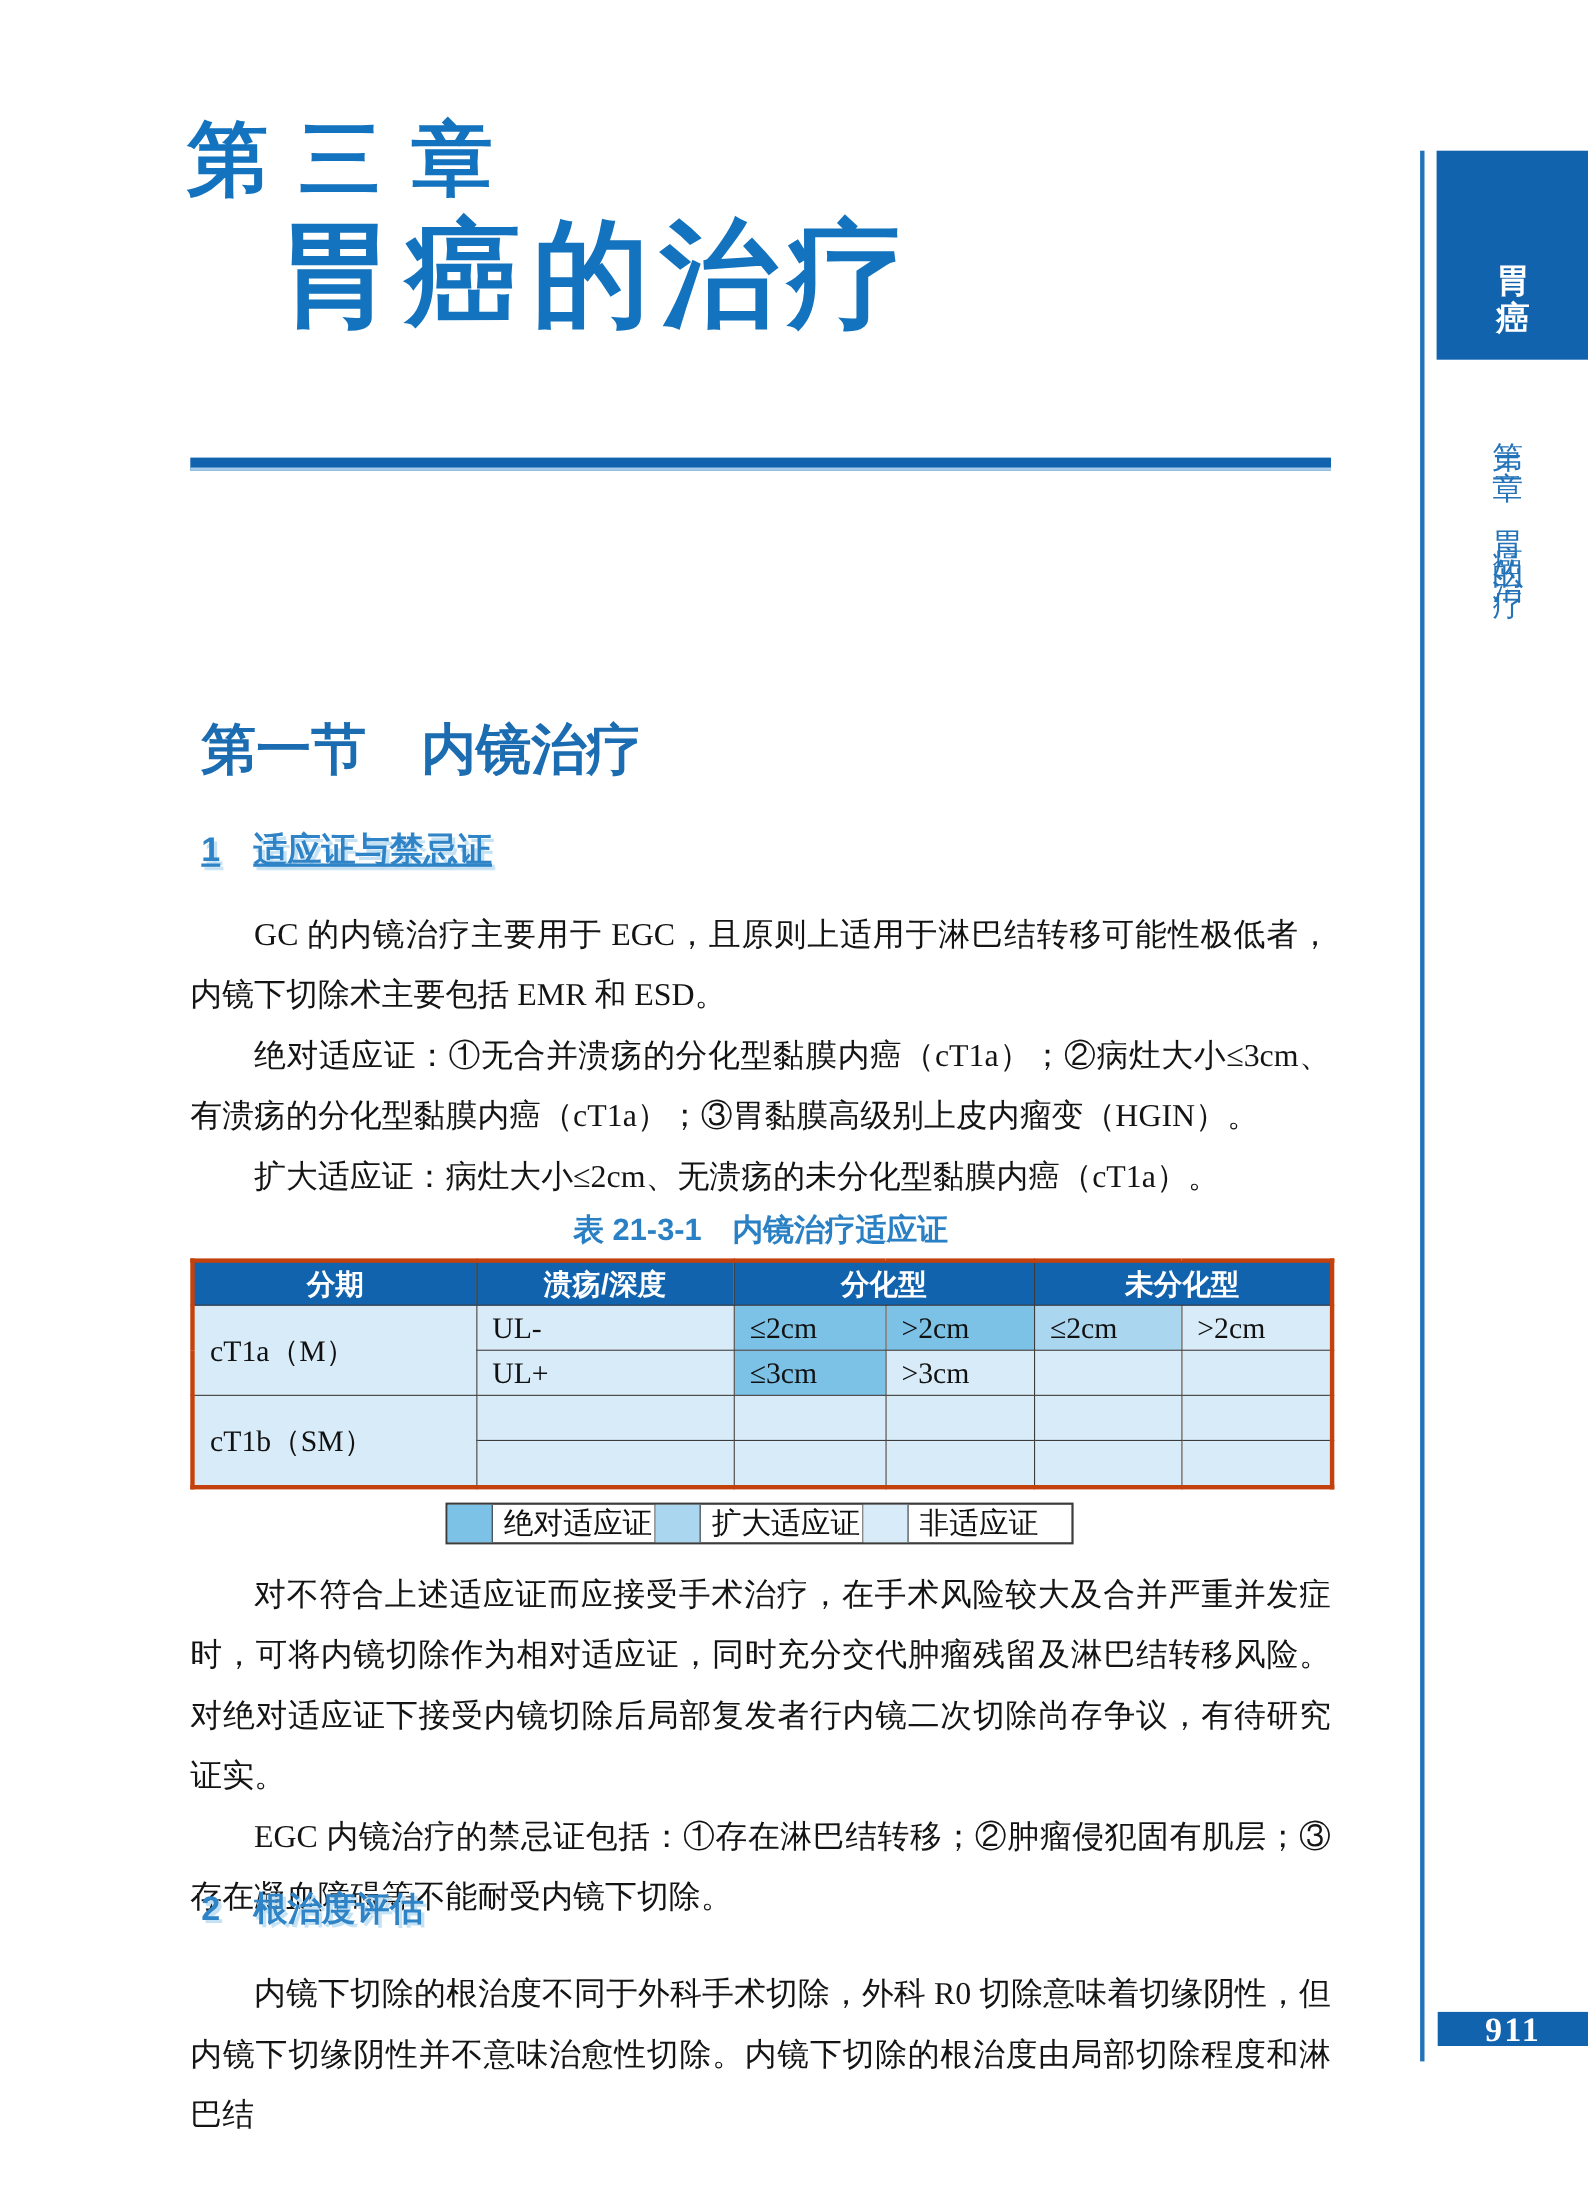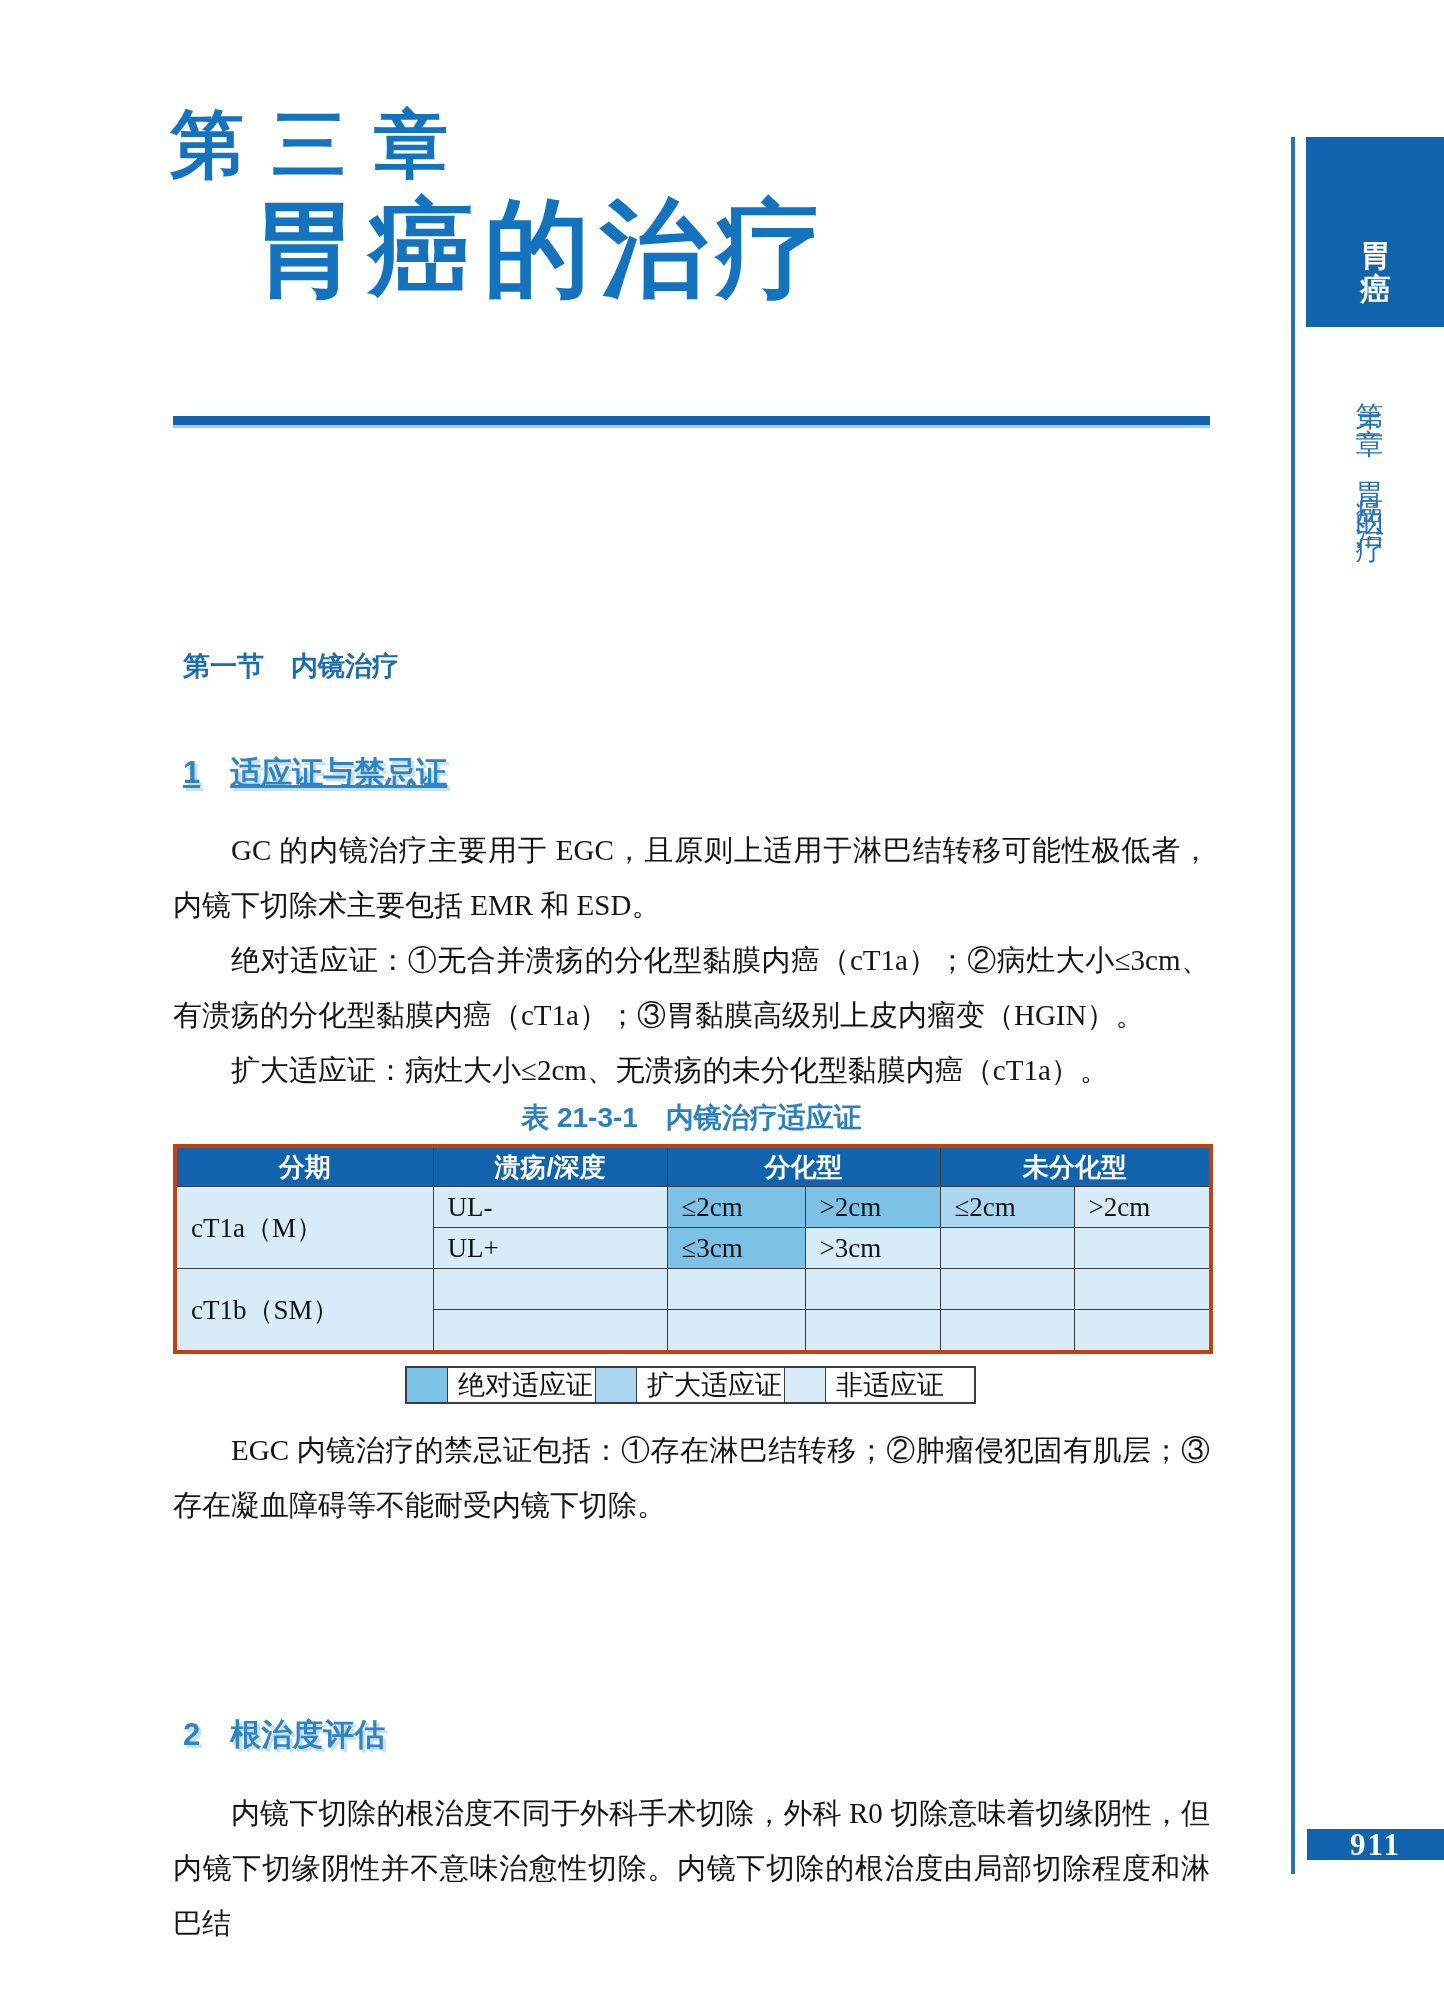--- a/index.html
+++ b/index.html
@@ -40,21 +40,21 @@
   }
   .page-badge{
     position:absolute;left:1307px;top:1829px;width:137px;height:31px;background:#1263ae;
     display:flex;align-items:center;justify-content:center;
     color:#ffffff;font-weight:700;font-size:31px;letter-spacing:2px;
   }
 
   
   .section-heading{
     position:absolute;left:183px;top:648px;
-    font-weight:700;font-size:27px;color:#1b6cb0;white-space:nowrap;
+    font-weight:700;font-size:50px;color:#1b6cb0;white-space:nowrap;
   }
   .subhead{
     position:absolute;left:183px;
     font-family:"Liberation Sans","DejaVu Sans",sans-serif;
     font-weight:700;font-size:31px;color:#2f83c7;white-space:nowrap;
     text-shadow:3px 3px 0 #c5e2f5;
   }
   .subhead .num{margin-right:30px;}
   #subhead-1{top:752px;text-decoration:underline;}
   #subhead-2{top:1714px;}
@@ -192,20 +192,21 @@
 <div class="legend">
   <i class="abs"></i>
     <span>绝对适应证</span>
     <i class="exp"></i>
     <span>扩大适应证</span>
     <i class="non"></i>
     <span>非适应证</span>
 </div>
 
 <div class="body-block" id="block-2">
+  <p>对不符合上述适应证而应接受手术治疗，在手术风险较大及合并严重并发症时，可将内镜切除作为相对适应证，同时充分交代肿瘤残留及淋巴结转移风险。对绝对适应证下接受内镜切除后局部复发者行内镜二次切除尚存争议，有待研究证实。</p>
   <p>EGC 内镜治疗的禁忌证包括：①存在淋巴结转移；②肿瘤侵犯固有肌层；③存在凝血障碍等不能耐受内镜下切除。</p>
 </div>
 
 <div class="subhead" id="subhead-2">
   <span class="num">2</span><span>根治度评估</span>
 </div>
 
 <div class="body-block" id="block-3">
   <p>内镜下切除的根治度不同于外科手术切除，外科 R0 切除意味着切缘阴性，但内镜下切缘阴性并不意味治愈性切除。内镜下切除的根治度由局部切除程度和淋巴结</p>
 </div>

